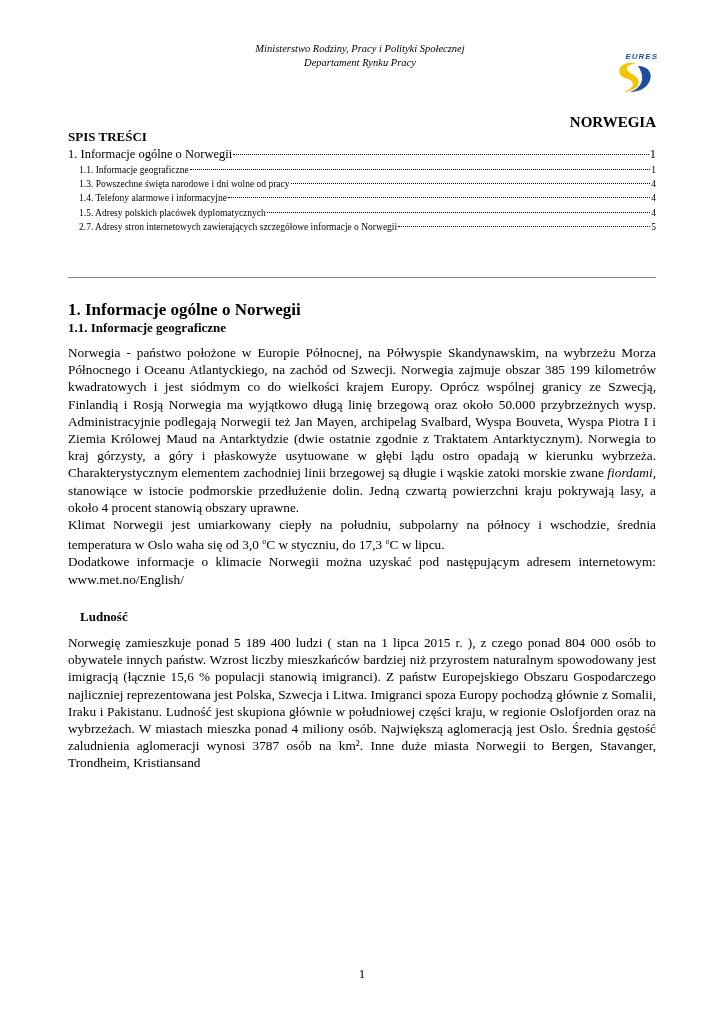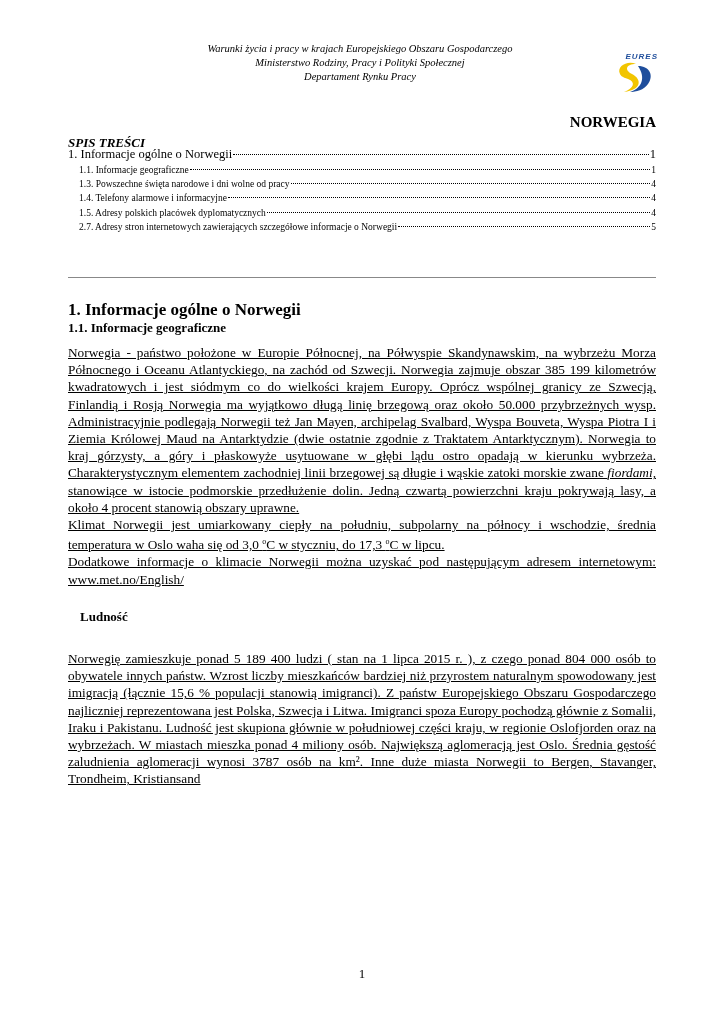--- a/index.html
+++ b/index.html
@@ -13,49 +13,48 @@
   }
   .logo { position: absolute; top: 52px; left: 612px; width: 46px; height: 42px; }
   .logo-text {
     position: absolute; top: 0; left: 0; width: 46px; text-align: right;
     font-family: "Liberation Sans", sans-serif; font-size: 8px; font-weight: bold;
     color: #1f4e9c; letter-spacing: 1px; font-style: italic;
   }
   .country {
     position: absolute; top: 114px; right: 68px; font-weight: bold; font-size: 15px;
   }
-  .toc-title { position: absolute; top: 135px; left: 68px; font-weight: bold; font-size: 13px; font-style: italic; }
+  .toc-title { position: absolute; top: 129px; left: 68px; font-weight: bold; font-size: 13px; }
   .toc { position: absolute; top: 146px; left: 68px; width: 588px; }
   .toc-row { display: flex; align-items: baseline; white-space: nowrap; }
   .toc-row.l1 { font-size: 12.5px; line-height: 17px; }
   .toc-row.l2 { font-size: 9.5px; line-height: 14.2px; padding-left: 11px; }
   .toc-row .dots {
     flex: 1; overflow: hidden; margin: 0 1px;
     border-bottom: 1px dotted #000; transform: translateY(-3px); height: 1px;
   }
   .rule { position: absolute; top: 277px; left: 68px; width: 588px; height: 0; border-top: 1px solid #888; }
   .h1 { position: absolute; top: 300px; left: 68px; font-weight: bold; font-size: 17px; }
   .h2 { position: absolute; top: 320px; left: 68px; font-weight: bold; font-size: 13px; }
   .body-text {
     position: absolute; left: 68px; width: 588px; font-size: 13.3px; line-height: 17.2px;
     text-align: justify;
   }
   .p1 { top: 344px; }
   .h3 { position: absolute; top: 609px; left: 68px; font-weight: bold; font-size: 13px; margin-left: 12px; }
-  .p2 { top: 634px; margin-top: 16px; }
-  .body-text p { margin: 0; text-decoration: underline; }
+  .p2 { top: 634px; }
+  .body-text p { margin: 0; }
   .page-num { position: absolute; top: 966px; left: 0; width: 724px; text-align: center; font-size: 13px; }
   sup { font-size: 8px; vertical-align: 5px; }
   i { font-style: italic; }
 </style>
 </head>
 <body>
 
 <div class="header">
-  <div>Warunki życia i pracy w krajach Europejskiego Obszaru Gospodarczego</div>
   <div>Ministerstwo Rodziny, Pracy i Polityki Społecznej</div>
   <div>Departament Rynku Pracy</div>
 </div>
 
 <div class="logo">
   <div class="logo-text">EURES</div>
   <svg width="46" height="42" viewBox="0 0 46 42" style="position:absolute;top:0;left:0;">
     <path d="M8 22 C 4 14, 16 8, 24 12 C 14 12, 12 18, 20 22 C 30 27, 30 38, 12 40 C 22 36, 24 30, 16 27 C 10 25, 9 24, 8 22 Z" fill="#f2c500"></path>
     <path d="M26 14 C 38 14, 42 24, 36 32 C 32 38, 24 40, 18 40 C 30 36, 34 26, 26 14 Z" fill="#1f4e9c"></path>
     <g fill="#1f4e9c">

